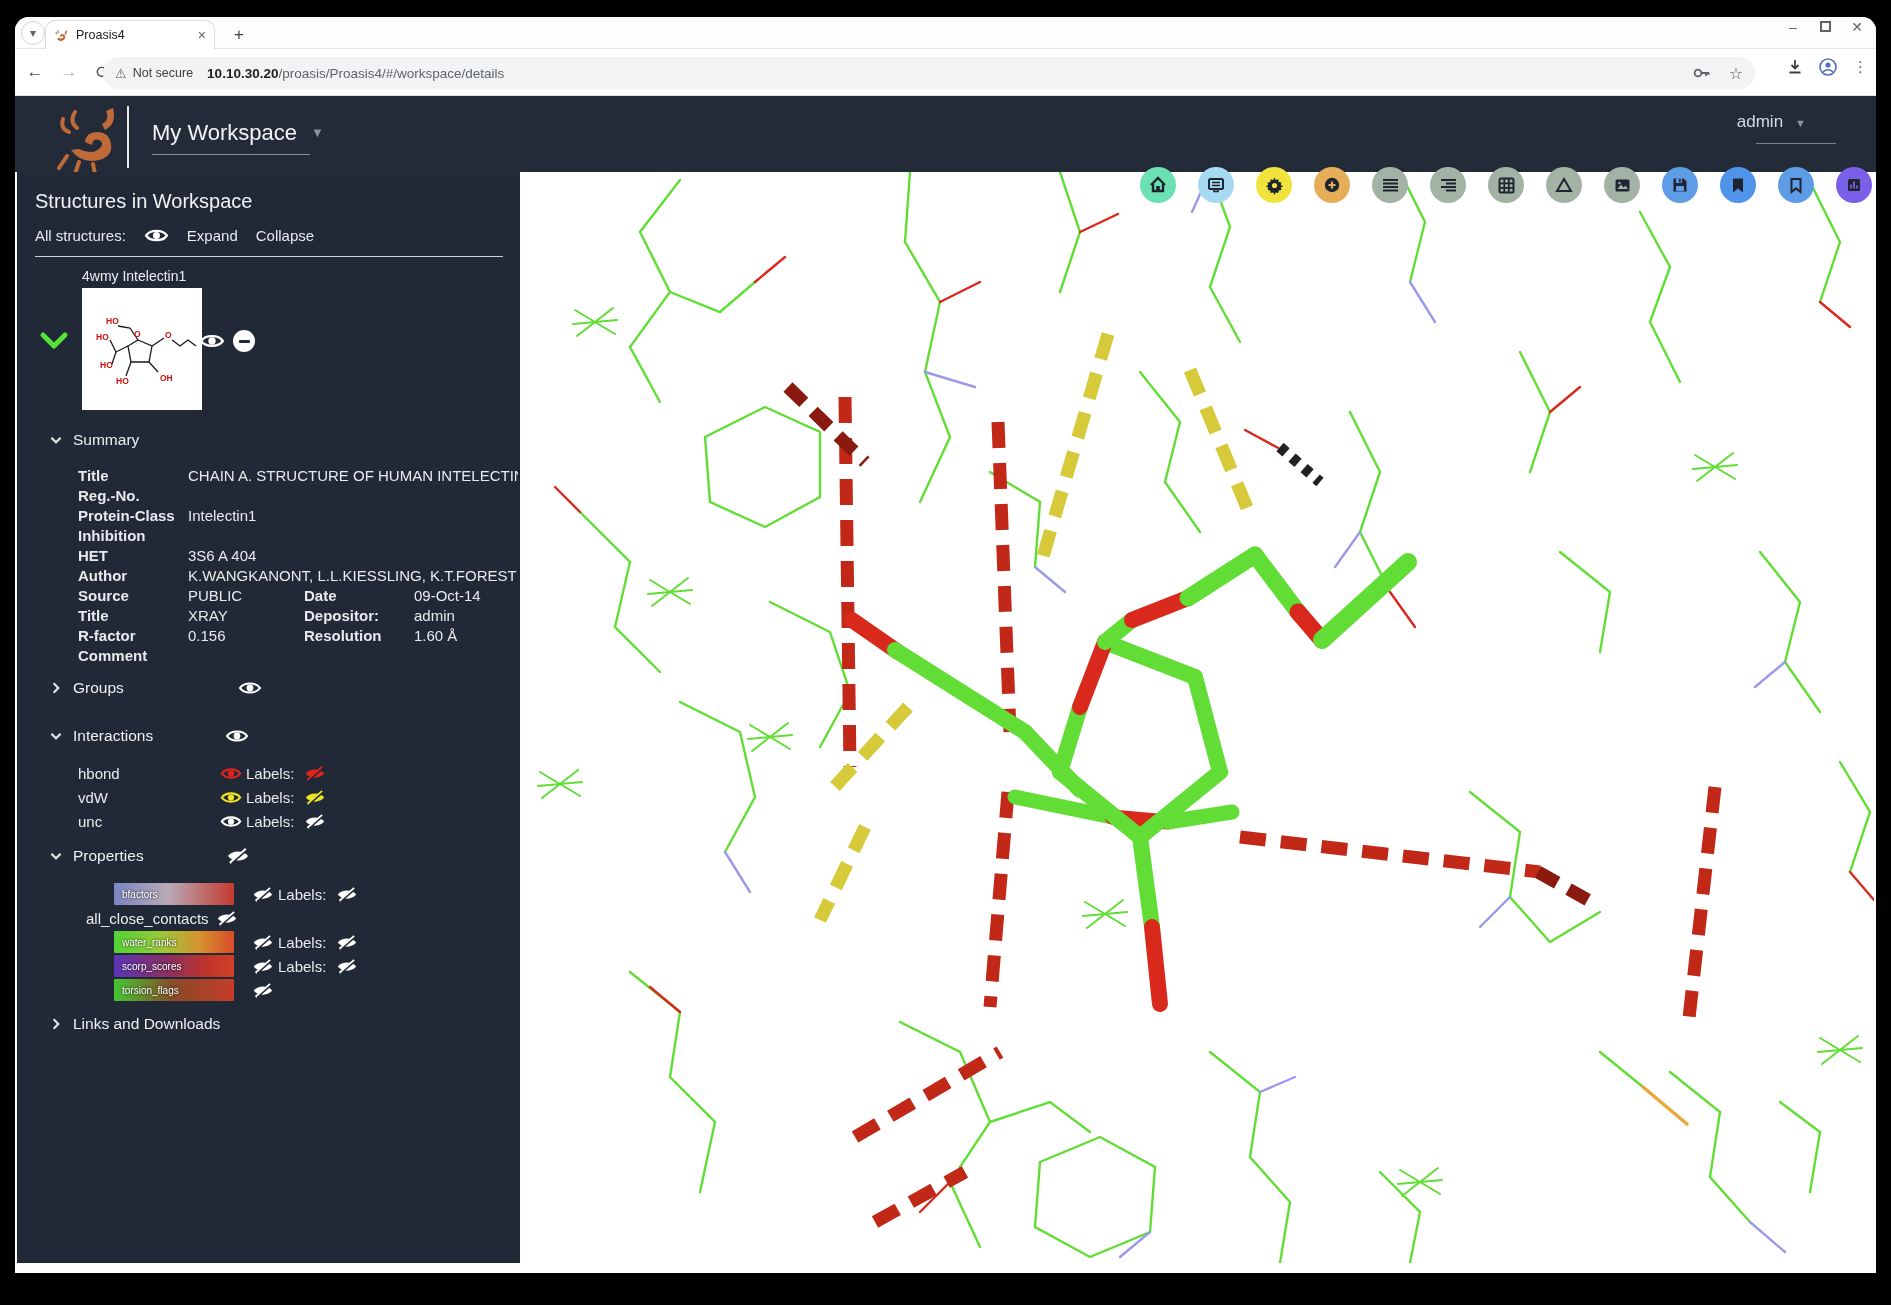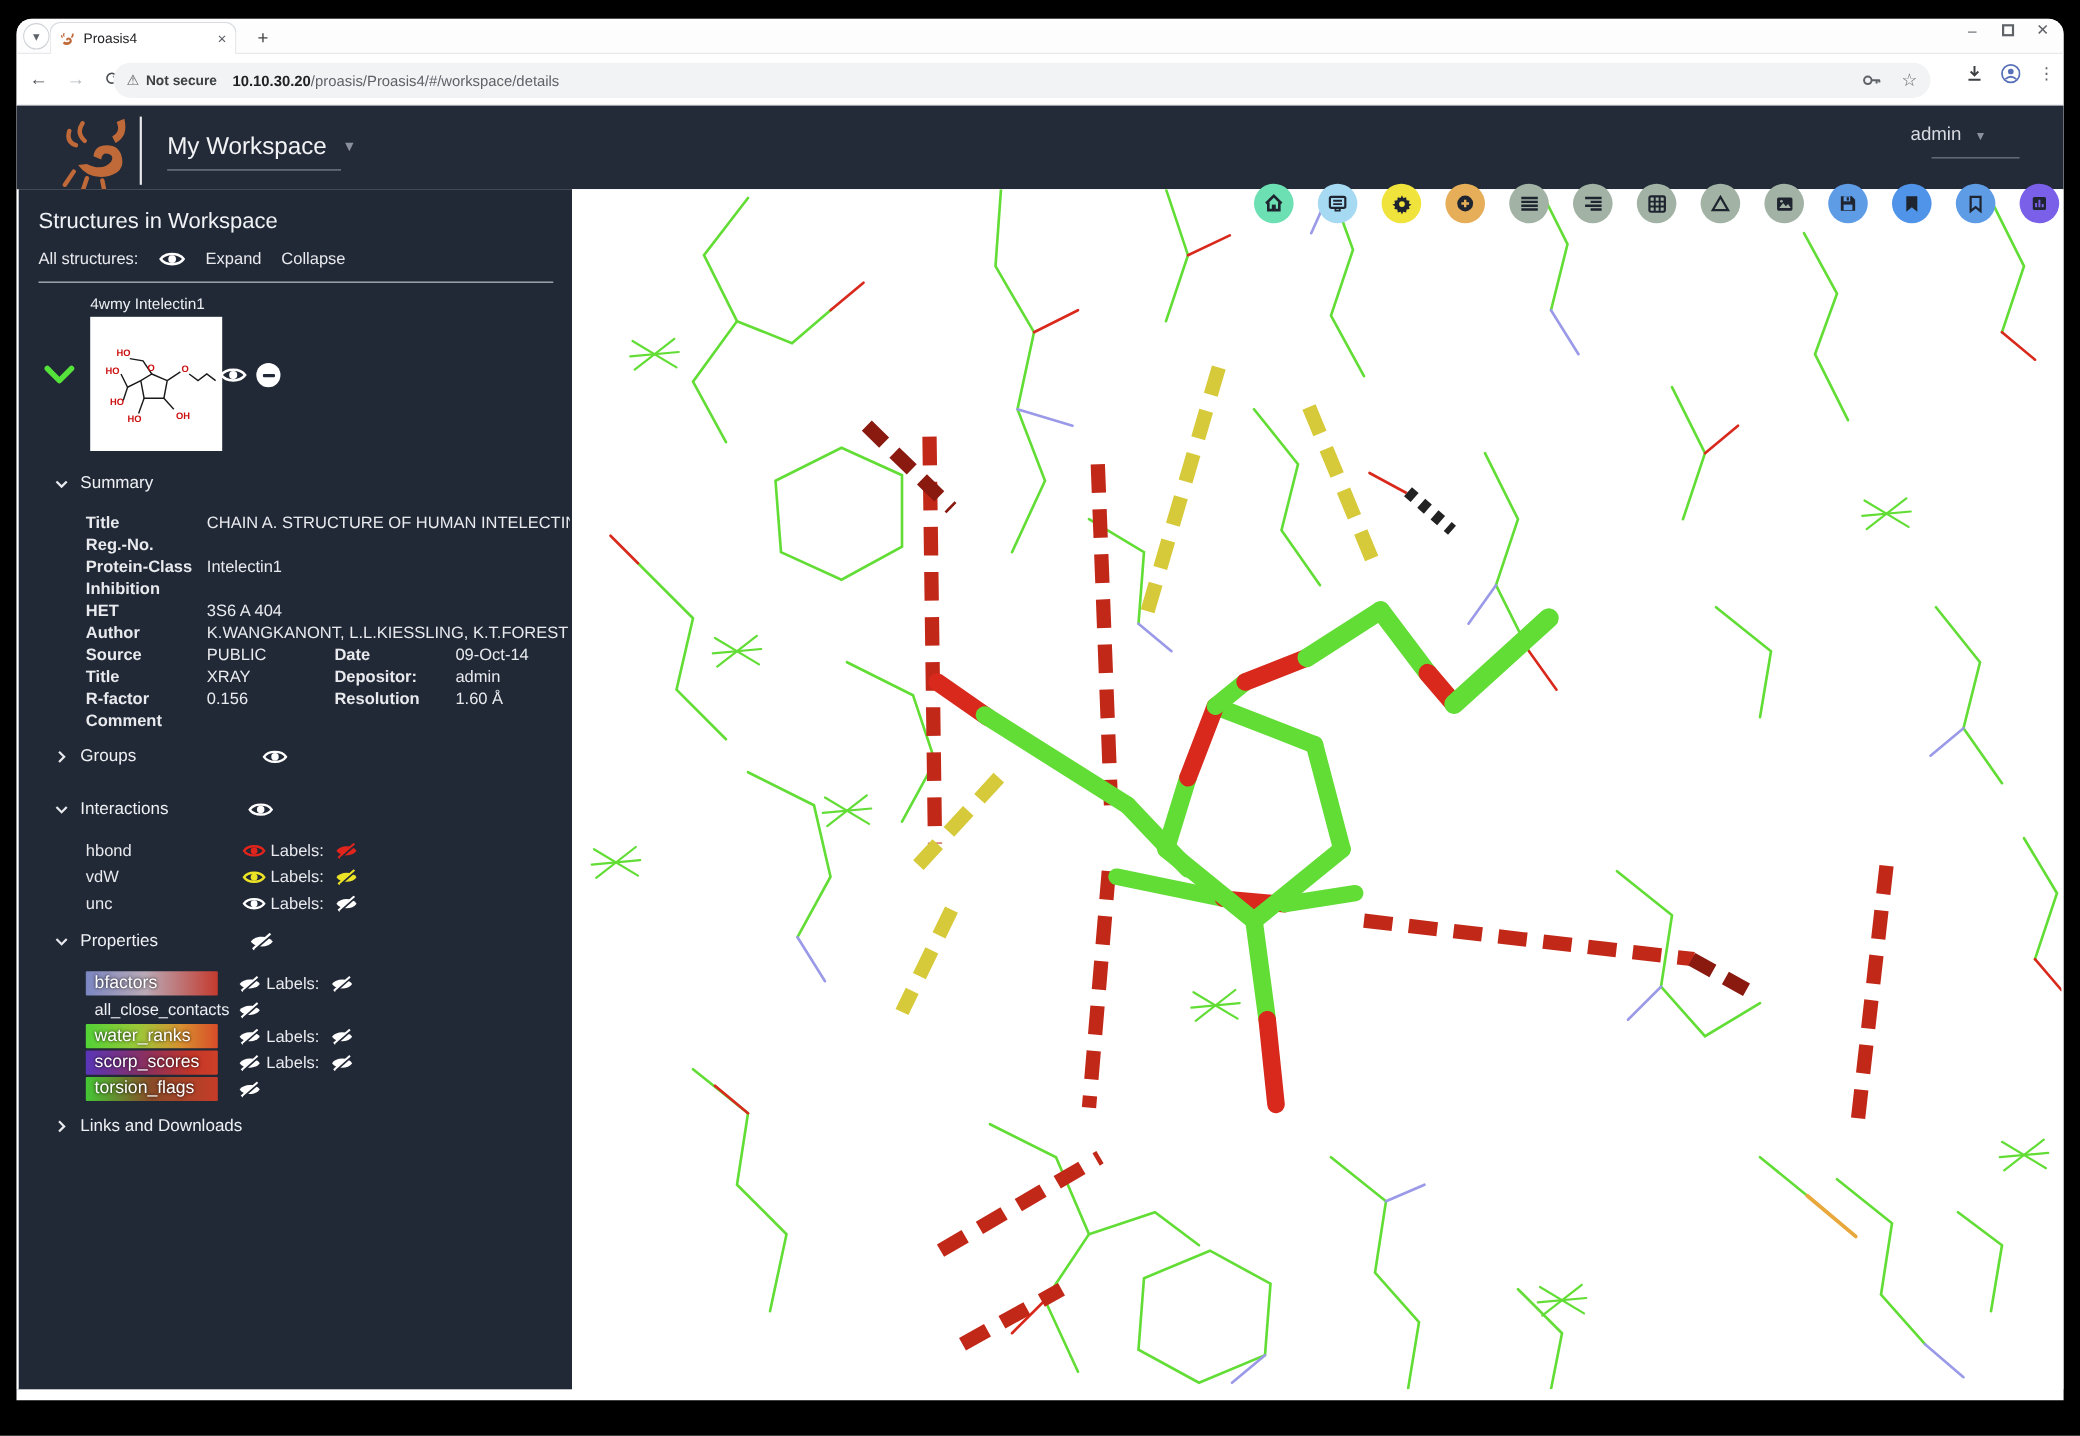--- a/index.html
+++ b/index.html
@@ -21,21 +21,21 @@
   .win-btn{width:18px;text-align:center;}
   .maxi{display:inline-block;width:11px;height:11px;border:2px solid #5f6368;}
   
   .toolbar{position:relative;height:47px;background:#fff;border-bottom:1px solid #dcdfe3;display:flex;align-items:center;}
   .nav-ic{width:28px;height:28px;display:flex;align-items:center;justify-content:center;border-radius:50%;
     color:#4a4d51;font-size:17px;margin-left:6px;}
   .nav-ic.dis{color:#b6b9bd;}
   .omnibox{position:absolute;left:88px;top:8px;width:1652px;height:32px;background:#f1f3f4;border-radius:16px;
     display:flex;align-items:center;padding:0 12px;font-size:13.5px;color:#202124;}
   .warn-tri{color:#5f6368;font-size:13px;margin-right:6px;}
-  .notsecure{color:#3c4043;font-weight:700;font-size:12.5px;margin-right:14px;}
+  .notsecure{color:#3c4043;font-weight:400;font-size:12.5px;margin-right:14px;}
   .url-host{color:#202124;font-weight:700;}
   .url-path{color:#5f6368;}
   .omni-right{position:absolute;right:12px;display:flex;gap:18px;align-items:center;color:#5f6368;}
   .tb-right{position:absolute;right:8px;top:9px;display:flex;gap:16px;align-items:center;color:#44474b;}
   .dl-ic svg,.prof-ic svg,.key-ic svg{display:block;}
   .kebab{font-size:15px;color:#5f6368;letter-spacing:0;}
   
   .appheader{position:relative;height:76px;background:#232a38;}
   .logo{position:absolute;left:38px;top:6px;}
   .hdr-divider{position:absolute;left:112px;top:10px;width:2px;height:62px;background:#e8e9ea;}
@@ -71,21 +71,21 @@
   .sum-row{display:flex;height:20px;white-space:nowrap;}
   .sum-label{width:110px;font-weight:700;flex:none;}
   .sum-val{width:116px;flex:none;overflow:visible;}
   .sum-val.wide{width:330px;overflow:hidden;}
   .sum-label2{width:110px;font-weight:700;flex:none;}
   .int-row{position:absolute;display:flex;align-items:center;font-size:15px;height:20px;}
   .int-name{width:142px;color:#e8eaee;}
   .lbl-txt{margin-left:4px;margin-right:10px;color:#e8eaee;}
   .prop-row{position:absolute;display:flex;align-items:center;font-size:15px;height:24px;}
   .prop-pill{width:120px;height:22px;display:flex;align-items:center;padding-left:8px;color:#fff;
-    text-shadow:0 0 3px #000;font-size:16px;border-radius:1px;}
+    text-shadow:0 0 3px #000;font-size:10px;border-radius:1px;margin-left:36px;}
   .prop-plain{width:120px;padding-left:8px;color:#eceef2;white-space:nowrap;}
   .links-head{top:843px;}
   
   .chev svg,.eye svg{display:block;}
 </style>
 </head>
 <body>
 
 <div class="window">
 

